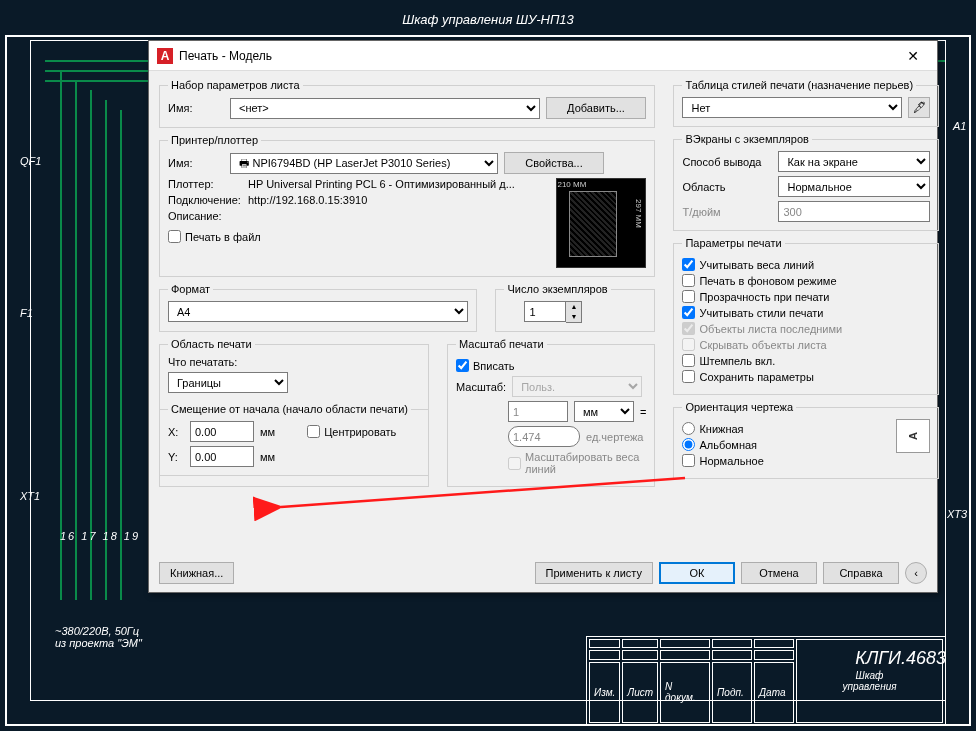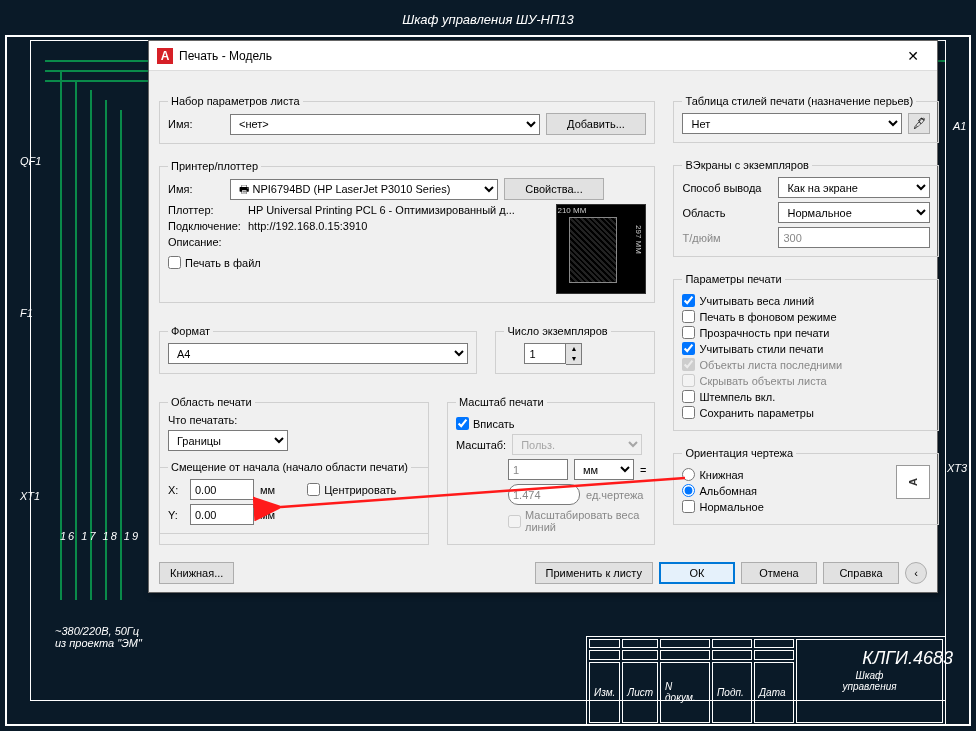--- a/index.html
+++ b/index.html
@@ -20,21 +20,21 @@
 .titlebar { height: 30px; background: #fff; display: flex; align-items: center; padding: 0 8px; border-bottom: 1px solid #ddd; }
 .titlebar .aicon { width: 16px; height: 16px; background: #d62027; color: #fff; font-weight: bold; text-align: center; line-height: 16px; font-size: 12px; margin-right: 6px; }
 .titlebar .ttxt { flex: 1; font-size: 12px; }
 .titlebar .close { width: 32px; height: 24px; text-align: center; line-height: 24px; font-size: 14px; }
 
 .body { position: absolute; top: 30px; left: 0; right: 0; bottom: 0; padding: 8px 10px; }
 .row { display: flex; gap: 18px; }
 .col-l { width: 544px; }
 .col-r { flex: 1; }
 
-fieldset { border: 1px solid #d0d0d0; margin: 16px 0 6px 0; padding: 6px 8px 8px 8px; }
+fieldset { border: 1px solid #d0d0d0; margin: 0 0 6px 0; padding: 6px 8px 8px 8px; }
 legend { padding: 0 3px; color: #000; font-size: 11px; }
 label.lbl { display: inline-block; font-size: 11px; color: #000; }
 
 select, input[type=text] { background: #fff; border: 1px solid #7a7a7a; height: 21px; padding: 1px 4px; font-size: 11px; }
 select { padding-right: 16px; }
 button.btn { background: #e1e1e1; border: 1px solid #adadad; height: 22px; padding: 0 10px; font-size: 11px; }
 button.btn.primary { background: #e5f1fb; border: 2px solid #0078d7; }
 
 input[type=checkbox], input[type=radio] { margin: 0 4px 0 0; vertical-align: middle; }
 .chk, .rad { display: flex; align-items: center; margin: 3px 0; font-size: 11px; }
@@ -80,25 +80,25 @@
   <div class="cad-wire" style="left:90px;top:90px;width:2px;height:510px"></div>
   <div class="cad-wire" style="left:105px;top:100px;width:2px;height:500px"></div>
   <div class="cad-wire" style="left:120px;top:110px;width:2px;height:490px"></div>
   <div class="cad-wire" style="left:45px;top:60px;width:900px;height:2px"></div>
   <div class="cad-wire" style="left:45px;top:70px;width:880px;height:2px"></div>
   <div class="cad-wire" style="left:45px;top:80px;width:860px;height:2px"></div>
   <div class="cad-label" style="left:20px;top:155px">QF1</div>
   <div class="cad-label" style="left:20px;top:307px">F1</div>
   <div class="cad-label" style="left:20px;top:490px">XT1</div>
   <div class="cad-label" style="left:953px;top:120px">A1</div>
-  <div class="cad-label" style="left:947px;top:462px">XT3</div>
+  <div class="cad-label" style="left:947px;top:508px">XT3</div>
   <div class="cad-label" style="left:60px;top:530px;letter-spacing:2px">16   17   18   19</div>
   <div class="cad-label" style="left:55px;top:625px;white-space:pre">~380/220В, 50Гц
 из проекта "ЭМ"</div>
-  <div class="cad-ttl" style="right:23px;bottom:62px;font-size:18px">КЛГИ.4683</div>
+  <div class="cad-ttl" style="right:30px;bottom:62px;font-size:18px">КЛГИ.4683</div>
   <table class="cad-tb">
     <tbody>
         <tr>
           <td style="width:30px"></td>
           <td style="width:30px"></td>
           <td style="width:50px"></td>
           <td style="width:40px"></td>
           <td style="width:40px"></td>
           <td rowspan="3" style="text-align:center;white-space:pre">Шкаф
 управления</td>

